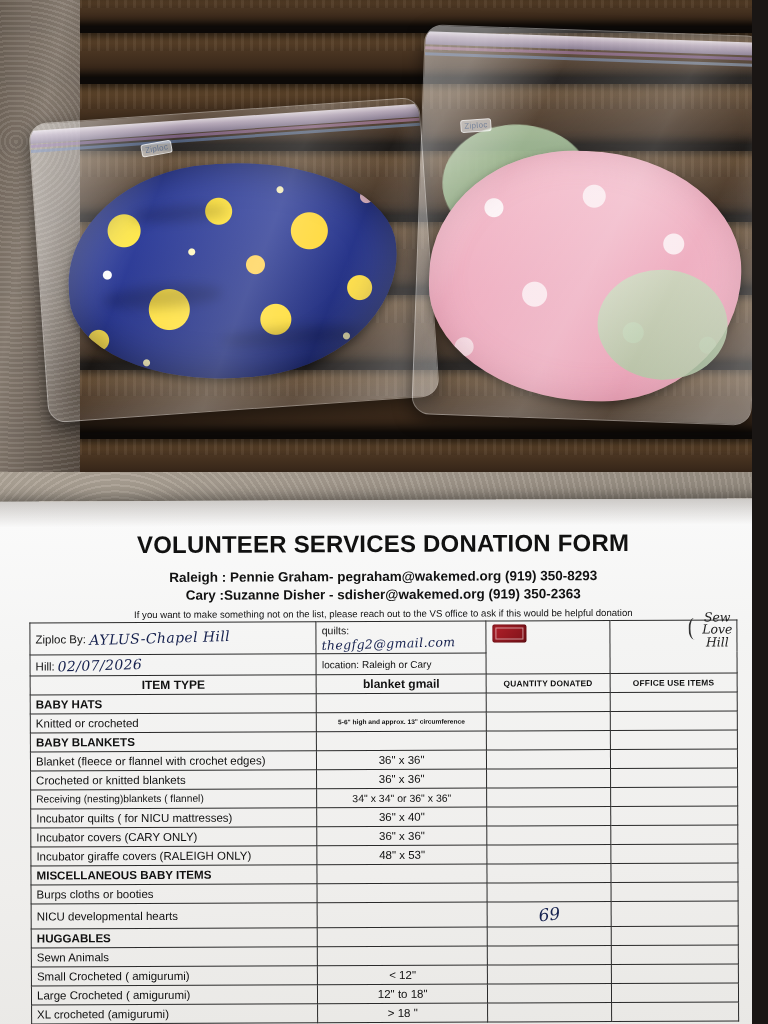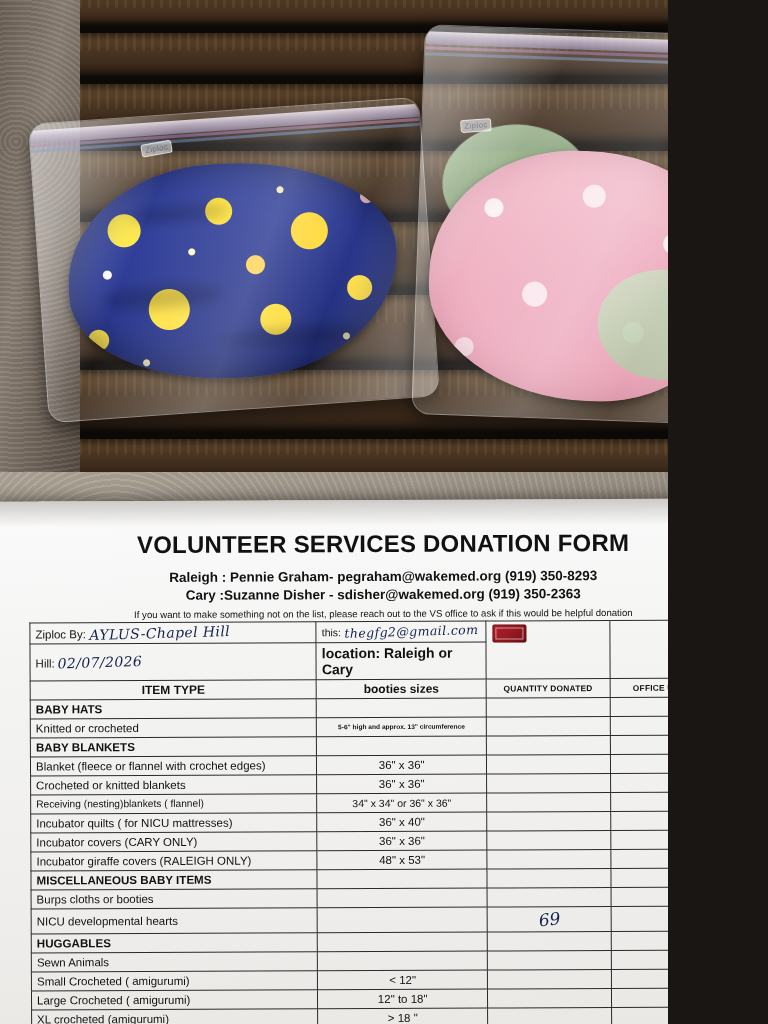--- a/index.html
+++ b/index.html
@@ -5,21 +5,21 @@
   * { box-sizing: border-box; }
   html, body {
     margin: 0; padding: 0;
     width: 768px; height: 1024px;
     background: #1a1614;
     font-family: "Liberation Sans", sans-serif;
     overflow: hidden;
   }
   #page {
     position: relative;
-    width: 668px; height: 1024px;
+    width: 752px; height: 1024px;
     overflow: hidden;
   }
 
   
   #photo-top {
     position: absolute; left: 0; top: 0; width: 768px; height: 472px;
     overflow: hidden;
     background:
       repeating-linear-gradient(3deg,
         #2e221a 0px, #40301f 6px, #2a1f16 13px, #4a3724 20px,
@@ -315,21 +315,21 @@
             <col class="col-off">
         </colgroup>
         <tbody>
 
           <tr class="meta-row">
             <td>
               <span>Ziploc By:</span>
               <span class="hand">AYLUS-Chapel Hill</span>
             </td>
             <td>
-              <span style="font-size:10.5px;">this:</span>
+              <span style="font-size:10.5px;">quilts:</span>
               <span class="hand hand-sm">thegfg2@gmail.com</span>
             </td>
             <td class="stamp-cell" rowspan="2">
               <div id="stamp-red"></div>
             </td>
             <td rowspan="2" style="position:relative;">
               <div id="logo-sew">
                 <div class="swirl"></div>
                 <div class="l1">Sew</div>
                 <div class="l2">Love</div>
@@ -337,27 +337,27 @@
               </div>
             </td>
           </tr>
 
           <tr class="meta-row">
             <td>
               <span>Hill:</span>
               <span class="hand">02/07/2026</span>
             </td>
             <td>
-              <span style="font-size:14px;font-weight:bold;">location: Raleigh or Cary</span>
+              <span style="font-size:10px;">location: Raleigh or Cary</span>
             </td>
           </tr>
 
           <tr>
             <td class="hdr-center">ITEM TYPE</td>
-            <td class="hdr-center">booties sizes</td>
+            <td class="hdr-center">blanket gmail</td>
             <td class="hdr-small">QUANTITY DONATED</td>
             <td class="hdr-small">OFFICE USE ITEMS</td>
           </tr>
         </tbody>
         <tbody id="rows-body">
             <tr class="section-row">
               <td>BABY HATS</td>
               <td class="size-cell"></td>
               <td style="text-align: center;"></td>
               <td></td>

